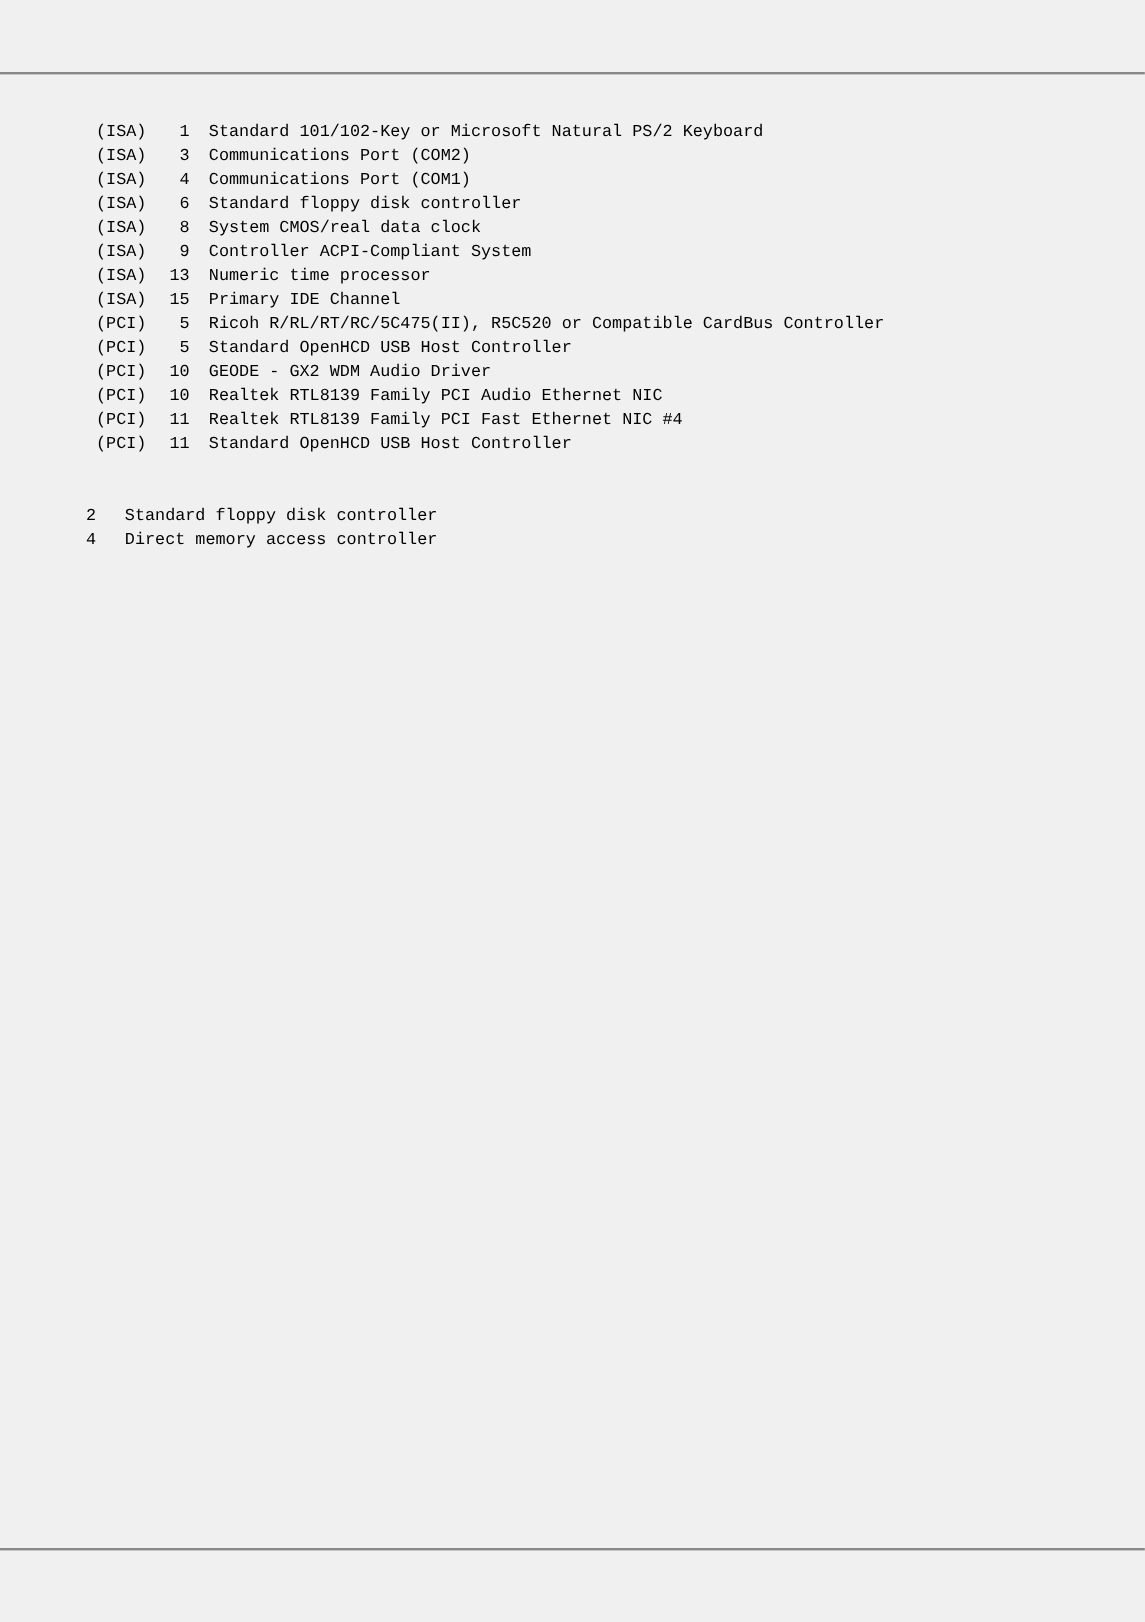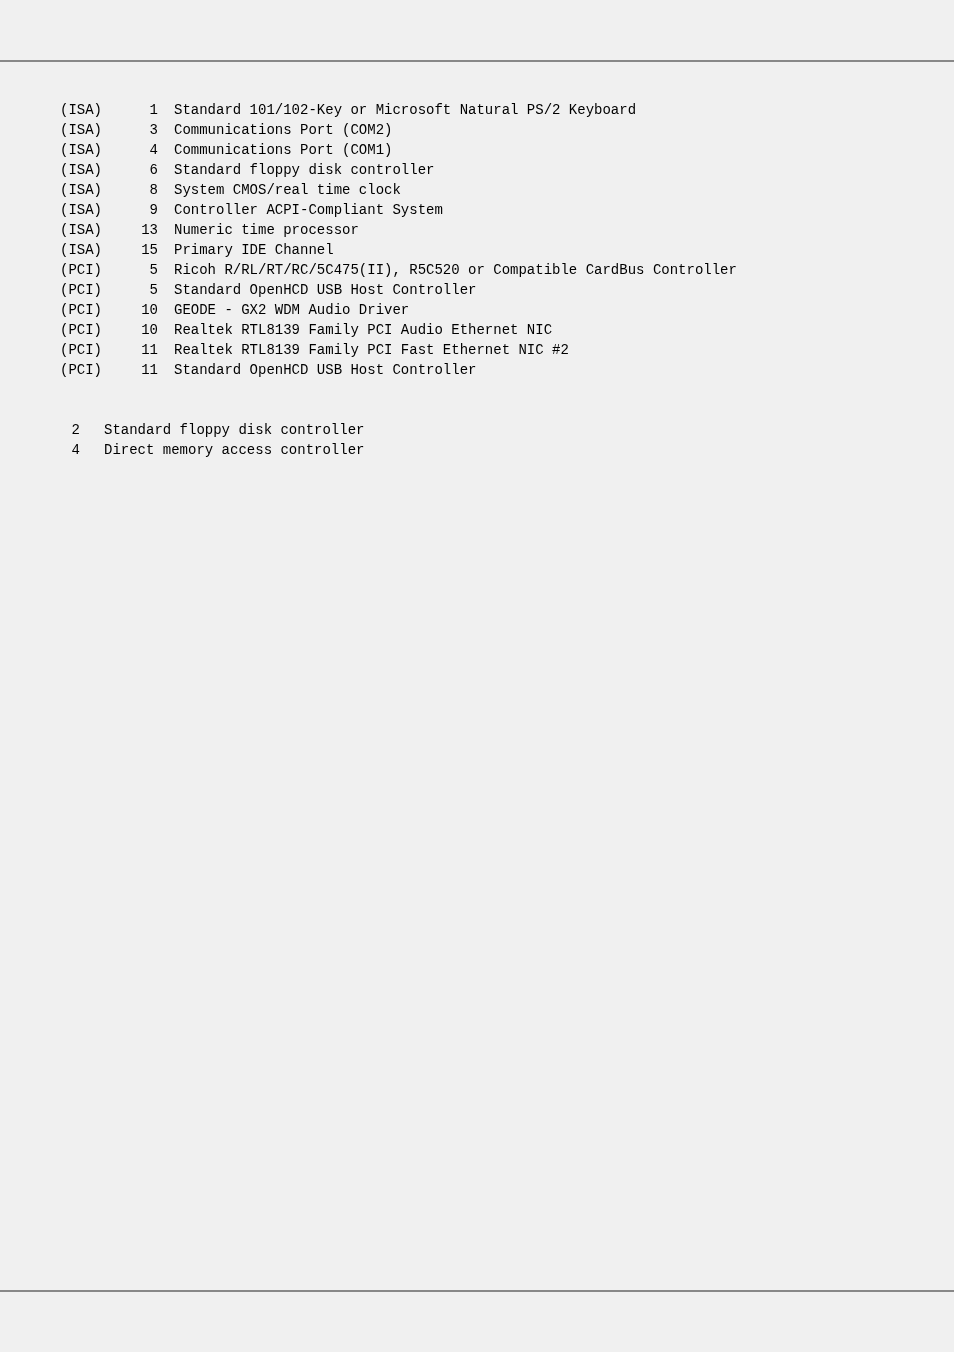--- a/index.html
+++ b/index.html
@@ -58,21 +58,21 @@
     }
 
     .irq-table tr td {
       padding: 2px 0;
       vertical-align: top;
       white-space: nowrap;
     }
 
     .irq-table .col-type {
       width: 70px;
-      text-align: left;
+      text-align: right;
       padding-right: 8px;
     }
 
     .irq-table .col-num {
       width: 40px;
       text-align: right;
       padding-right: 12px;
     }
 
     .irq-table .col-desc {
@@ -130,21 +130,21 @@
               <td class="col-desc">Communications Port (COM1)</td>
             </tr>
             <tr>
               <td class="col-type">(ISA)</td>
               <td class="col-num">6</td>
               <td class="col-desc">Standard floppy disk controller</td>
             </tr>
             <tr>
               <td class="col-type">(ISA)</td>
               <td class="col-num">8</td>
-              <td class="col-desc">System CMOS/real time clock</td>
+              <td class="col-desc">System CMOS/real data clock</td>
             </tr>
             <tr>
               <td class="col-type">(ISA)</td>
               <td class="col-num">9</td>
               <td class="col-desc">Controller ACPI-Compliant System</td>
             </tr>
             <tr>
               <td class="col-type">(ISA)</td>
               <td class="col-num">13</td>
               <td class="col-desc">Numeric time processor</td>
@@ -170,21 +170,21 @@
               <td class="col-desc">GEODE - GX2 WDM Audio Driver</td>
             </tr>
             <tr>
               <td class="col-type">(PCI)</td>
               <td class="col-num">10</td>
               <td class="col-desc">Realtek RTL8139 Family PCI Audio Ethernet NIC</td>
             </tr>
             <tr>
               <td class="col-type">(PCI)</td>
               <td class="col-num">11</td>
-              <td class="col-desc">Realtek RTL8139 Family PCI Fast Ethernet NIC #2</td>
+              <td class="col-desc">Realtek RTL8139 Family PCI Fast Ethernet NIC #4</td>
             </tr>
             <tr>
               <td class="col-type">(PCI)</td>
               <td class="col-num">11</td>
               <td class="col-desc">Standard OpenHCD USB Host Controller</td>
             </tr>
           </tbody>
       </table>
     </div>
 

